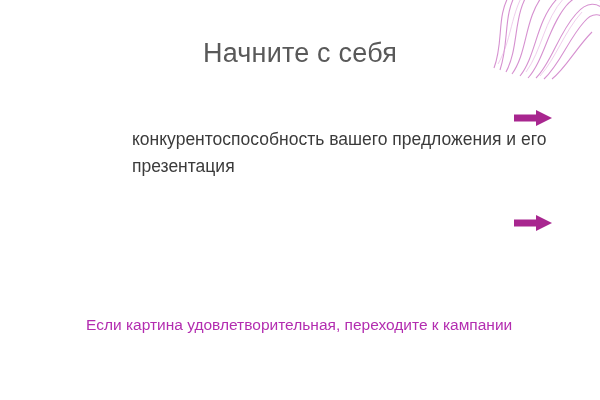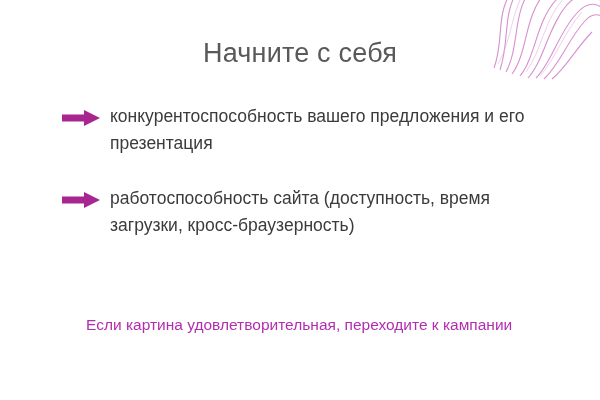--- a/index.html
+++ b/index.html
@@ -40,22 +40,23 @@
     font-weight: normal;
   }
   .bullets {
     position: absolute;
     top: 103px;
     left: 62px;
     width: 500px;
   }
   .bullet {
     display: flex;
-    align-items: flex-start;
+    align-items: flex-end;
     margin-bottom: 28px;
+    flex-direction: column;
   }
   .arrow {
     flex: 0 0 auto;
     margin-top: 7px;
     margin-right: 10px;
   }
   .bullet-text {
     font-size: 17.5px;
     line-height: 1.55;
     color: #3b3b3b;
@@ -103,20 +104,19 @@
       <svg class="arrow" width="38" height="16" viewBox="0 0 38 16" xmlns="http://www.w3.org/2000/svg">
         <path d="M0 4.5 H22 V0 L38 8 L22 16 V11.5 H0 Z" fill="#a8268f"></path>
       </svg>
       <div class="bullet-text">конкурентоспособность вашего предложения и его презентация</div>
     </div>
 
     <div class="bullet">
       <svg class="arrow" width="38" height="16" viewBox="0 0 38 16" xmlns="http://www.w3.org/2000/svg">
         <path d="M0 4.5 H22 V0 L38 8 L22 16 V11.5 H0 Z" fill="#a8268f"></path>
       </svg>
-      <div class="bullet-text">работоспособность сайта (доступность, время загрузки, кросс-браузерность)</div>
     </div>
 
   </div>
 
   <div class="footnote">Если картина удовлетворительная, переходите к кампании</div>
 
 </div>
 
 </body></html>

